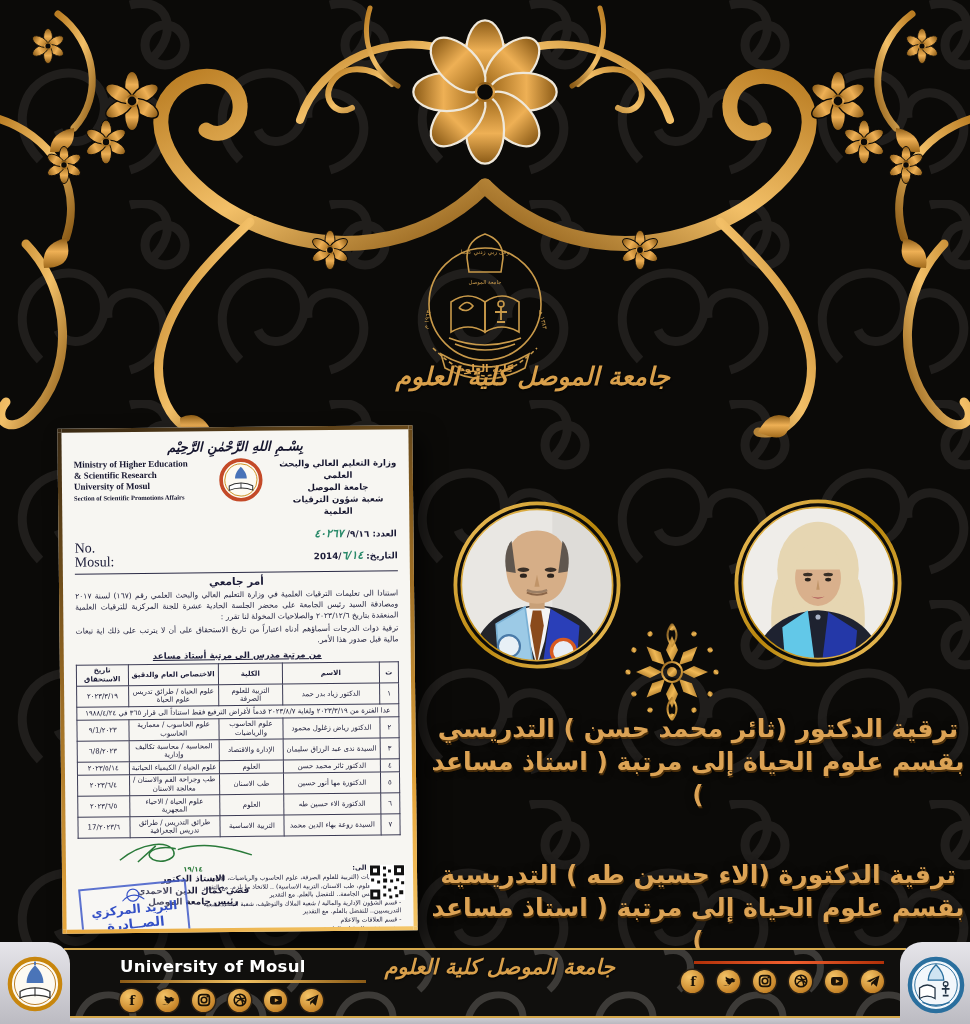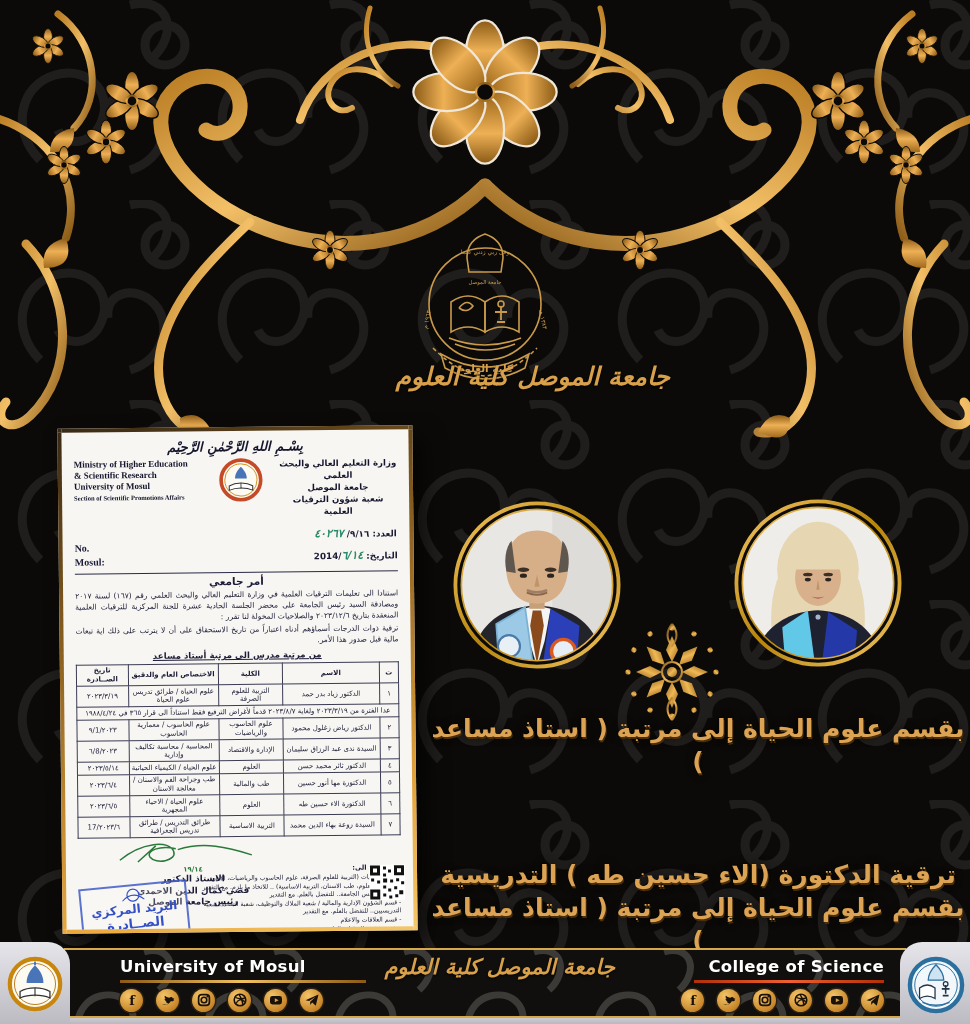--- a/index.html
+++ b/index.html
@@ -24,21 +24,21 @@
     box-shadow:10px 12px 22px rgba(0,0,0,.6);color:#1c1c38;overflow:hidden;}
   #doc-inner{position:relative;width:100%;height:100%;padding:6px 12px;box-sizing:border-box;}
   .basmala{text-align:center;font-family:"DejaVu Serif",serif;font-weight:bold;font-style:italic;
            font-size:13px;color:#15152e;direction:rtl;margin-top:2px}
   .doc-head{display:flex;justify-content:space-between;align-items:flex-start;margin-top:4px}
   .head-en{width:128px;font-family:"Liberation Serif","DejaVu Serif",serif;font-weight:bold;
            font-size:9px;line-height:11px;color:#15152e;text-align:left}
   .head-en .small{font-size:6.6px}
   .head-ar{width:118px;font-size:8.6px;line-height:12px;font-weight:bold;direction:rtl;text-align:center;color:#15152e}
   .nodate{display:flex;justify-content:space-between;margin-top:6px;align-items:flex-end}
-  .nodate-en{font-family:"Liberation Serif","DejaVu Serif",serif;font-weight:bold;font-size:10px;line-height:14px}
+  .nodate-en{font-family:"Liberation Serif","DejaVu Serif",serif;font-weight:normal;font-size:14px;line-height:14px}
   .nodate-ar{direction:rtl;text-align:center;font-size:8.8px;font-weight:bold;line-height:21px}
   .hand{color:#2a8a6a;font-style:italic;font-size:11px;font-weight:bold}
   .doc-rule{border:0;border-top:1.6px solid #2a2a45;margin:4px 0 2px 0}
   .doc-title{text-align:center;font-weight:bold;font-size:10.5px;direction:rtl}
   .doc-para{direction:rtl;text-align:justify;font-size:7.6px;line-height:10.8px;margin:3px 0 0 0}
   .rank-line{direction:rtl;text-align:center;font-weight:bold;font-size:8.6px;
              text-decoration:underline;margin:3px 0}
   table.promo{width:100%;border-collapse:collapse;direction:rtl;margin-top:2px}
   table.promo th,table.promo td{border:1px solid #3c3c55;font-size:7px;line-height:8.6px;
       padding:1.5px 2px;text-align:center;color:#1c1c38}
@@ -248,21 +248,21 @@
       <p class="doc-para">ترقية ذوات الدرجات أسماؤهم أدناه اعتباراً من تاريخ الاستحقاق على أن لا يترتب على ذلك اية تبعات مالية قبل صدور هذا الأمر.</p>
       <div class="rank-line">من مرتبة مدرس الى مرتبة أستاذ مساعد</div>
 
       <table class="promo">
         <thead>
             <tr id="promo-head">
               <th>ت</th>
               <th>الاسم</th>
               <th>الكلية</th>
               <th>الاختصاص العام والدقيق</th>
-              <th>تاريخ الصــادرة</th>
+              <th>تاريخ الاستحقاق</th>
             </tr>
           </thead>
         <tbody id="promo-body">
             <tr>
               <td>١</td>
               <td>الدكتور زياد بدر حمد</td>
               <td>التربية للعلوم الصرفة</td>
               <td>علوم الحياة / طرائق تدريس علوم الحياة</td>
               <td>٢٠٢٣/٣/١٩</td>
             </tr>
@@ -286,21 +286,21 @@
             <tr>
               <td>٤</td>
               <td>الدكتور ثائر محمد حسن</td>
               <td>العلوم</td>
               <td>علوم الحياة / الكيمياء الحياتية</td>
               <td>٢٠٢٣/٥/١٤</td>
             </tr>
             <tr>
               <td>٥</td>
               <td>الدكتورة مها أنور حسين</td>
-              <td>طب والمالية</td>
+              <td>طب الاسنان</td>
               <td>طب وجراحة الفم والاسنان / معالجة الاسنان</td>
               <td>٢٠٢٣/٦/٤</td>
             </tr>
             <tr>
               <td>٦</td>
               <td>الدكتورة الاء حسين طه</td>
               <td>العلوم</td>
               <td>علوم الحياة / الاحياء المجهرية</td>
               <td>٢٠٢٣/٦/٥</td>
             </tr>
@@ -474,20 +474,21 @@
       <circle r="5"></circle>
     </g>
     <g fill="none" stroke="url(#gM)" stroke-width="2">
       <circle r="10"></circle>
       <path d="M0,48 q9,-11 0,-22 q-9,11 0,22"></path>
       <path d="M0,-48 q9,11 0,22 q-9,-11 0,-22" opacity=".8"></path>
     </g>
   </svg>
 
   <div id="announce-1" class="announce">
+      <div>ترقية الدكتور (ثائر محمد حسن ) التدريسي</div>
       <div>بقسم علوم الحياة إلى مرتبة ( استاذ مساعد )</div>
     </div>
   <div id="announce-2" class="announce">
       <div>ترقية الدكتورة (الاء حسين طه ) التدريسية</div>
       <div>بقسم علوم الحياة إلى مرتبة ( استاذ مساعد )</div>
     </div>
 
   <div id="footer">
     <div id="footer-silver"></div>
     <div id="bar">
@@ -538,21 +539,20 @@
             </span>
             <span class="sicon">
               <svg width="20" height="20" viewBox="0 0 20 20">
                 <path fill="#1a1208" d="M3.5,10.2 L16.5,4.6 L13.8,15.8 L10.2,12.6 L8.2,15 L8.2,11.8 L13.6,6.8 L7.1,11 Z"></path>
               </svg>
             </span>
           </div>
       </div>
       <div id="bar-center" class="calli">جامعة الموصل كلية العلوم</div>
       <div id="bar-right" class="bar-side">
-        <div class="f-label">College of Science</div>
         <div class="f-underline u-orange" style="width:190px;margin-left:auto"></div>
         <div class="icons" id="icons-right">
             <span class="sicon">
               <svg width="20" height="20" viewBox="0 0 20 20">
                 <text x="10" y="15" text-anchor="middle" font-size="13" font-weight="bold" font-family="DejaVu Serif,serif" fill="#1a1208">f</text>
               </svg>
             </span>
             <span class="sicon">
               <svg width="20" height="20" viewBox="0 0 20 20">
                 <path fill="#1a1208" d="M4,14.5 C6.5,15.5 10.5,15 12.8,11.2 C14.8,11.8 16,10.6 16.2,9.8 C15.6,9.9 15.2,9.8 15.2,9.8 C15.9,9.4 16.3,8.8 16.4,8.2 L15,8.6 C14.6,6.8 12.4,6.4 11.4,7.8 C9.6,7.6 8,6.8 6.9,5.5 C6.2,7 6.9,8.3 7.7,8.9 L6.5,8.7 C6.6,10.1 7.5,11 8.8,11.4 L7.7,11.6 C8.2,12.8 9.3,13.4 10.5,13.4 C9.2,14.4 6.9,14.8 4,14.5 Z"></path>

